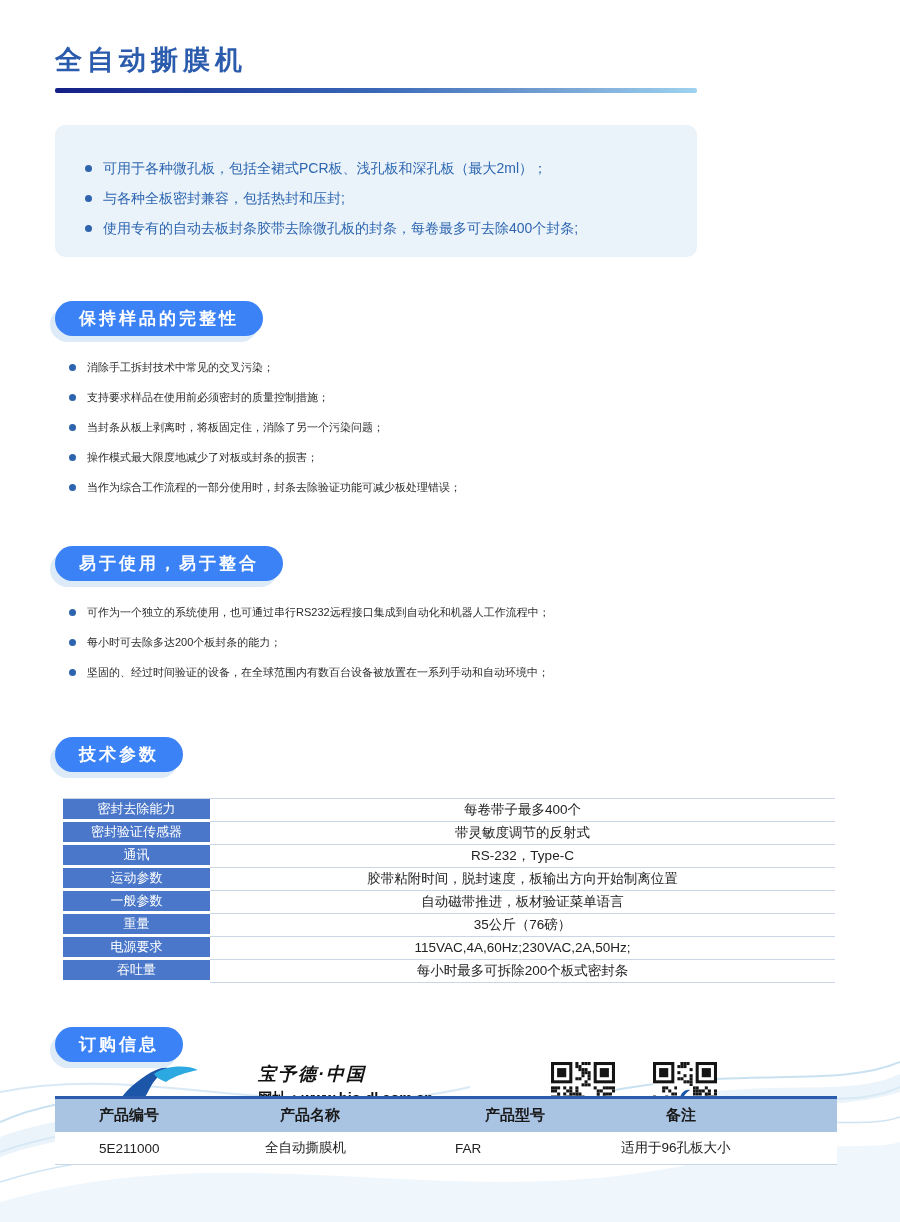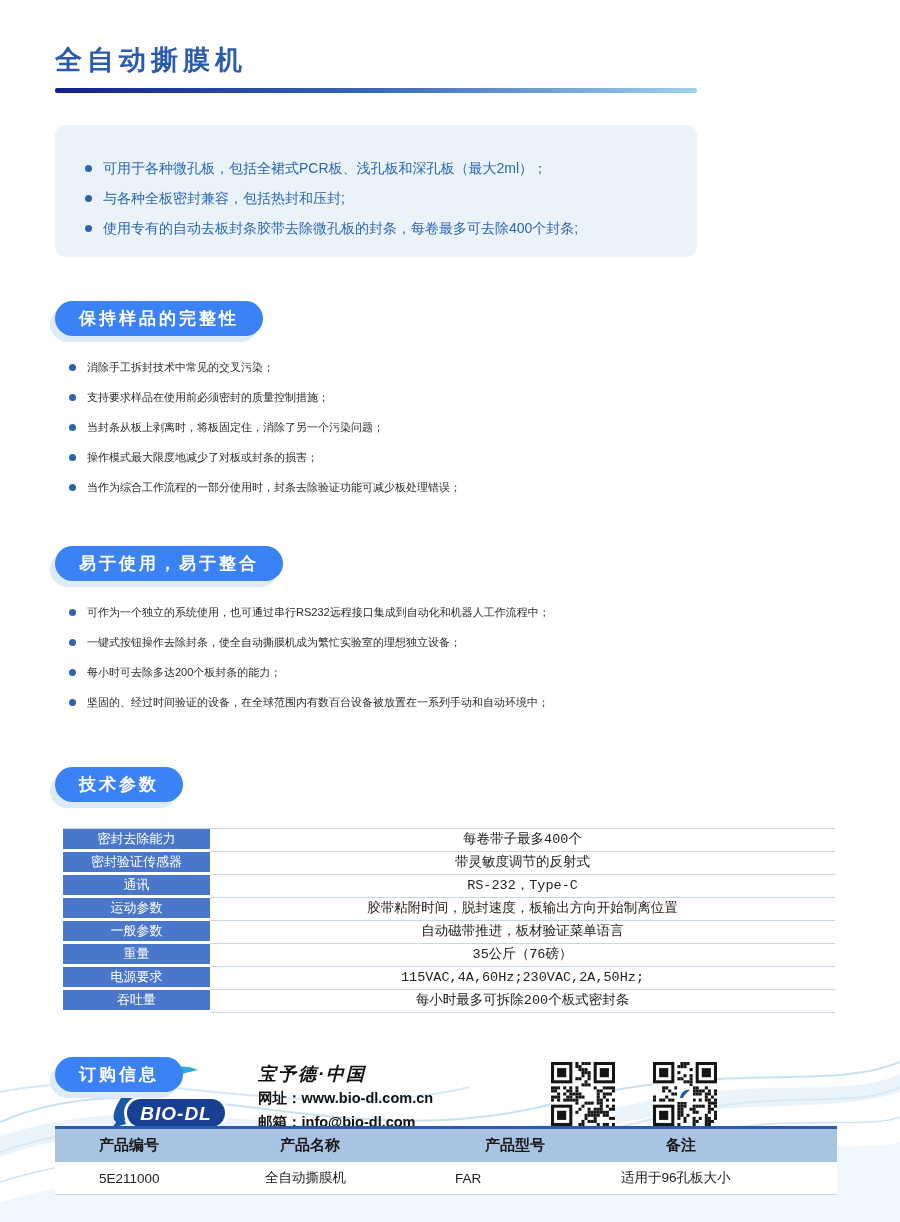--- a/index.html
+++ b/index.html
@@ -51,21 +51,21 @@
   
   .spec-table{margin-top:26px;border-top:1px solid #c9d6e6;width:772px;margin-left:8px;}
   .spec-row{display:flex;align-items:stretch;}
   .spec-label{
     width:147px;background:#4a77c9;color:#fff;text-align:center;
     font-size:13px;line-height:20px;height:20px;margin-bottom:3px;
     flex-shrink:0;
   }
   .spec-value{
     flex:1;text-align:center;font-size:13.5px;line-height:22px;
-    border-bottom:1px solid #c9d6e6;color:#222;font-family:Liberation Mono, monospace;
+    border-bottom:1px solid #c9d6e6;color:#222;
   }
 
   
   .order-table{margin-top:34px;width:782px;border-top:3px solid #2b5bad;}
   .order-head,.order-row{
     display:grid;grid-template-columns:166px 190px 166px 1fr;
     padding-left:44px;
   }
   .order-head{
     background:#a9c3e3;height:33px;align-items:center;
@@ -119,21 +119,20 @@
         <li>当封条从板上剥离时，将板固定住，消除了另一个污染问题；</li>
         <li>操作模式最大限度地减少了对板或封条的损害；</li>
         <li>当作为综合工作流程的一部分使用时，封条去除验证功能可减少板处理错误；</li>
       </ul>
     </div>
 
     <div class="section">
       <span class="pill">易于使用，易于整合</span>
       <ul class="bullets">
         <li>可作为一个独立的系统使用，也可通过串行RS232远程接口集成到自动化和机器人工作流程中；</li>
-        <li>一键式按钮操作去除封条，使全自动撕膜机成为繁忙实验室的理想独立设备；</li>
         <li>每小时可去除多达200个板封条的能力；</li>
         <li>坚固的、经过时间验证的设备，在全球范围内有数百台设备被放置在一系列手动和自动环境中；</li>
       </ul>
     </div>
 
     <div class="section" style="margin-top:50px;">
       <span class="pill">技术参数</span>
       <div class="spec-table">
         <div class="spec-row">
           <div class="spec-label">密封去除能力</div>

